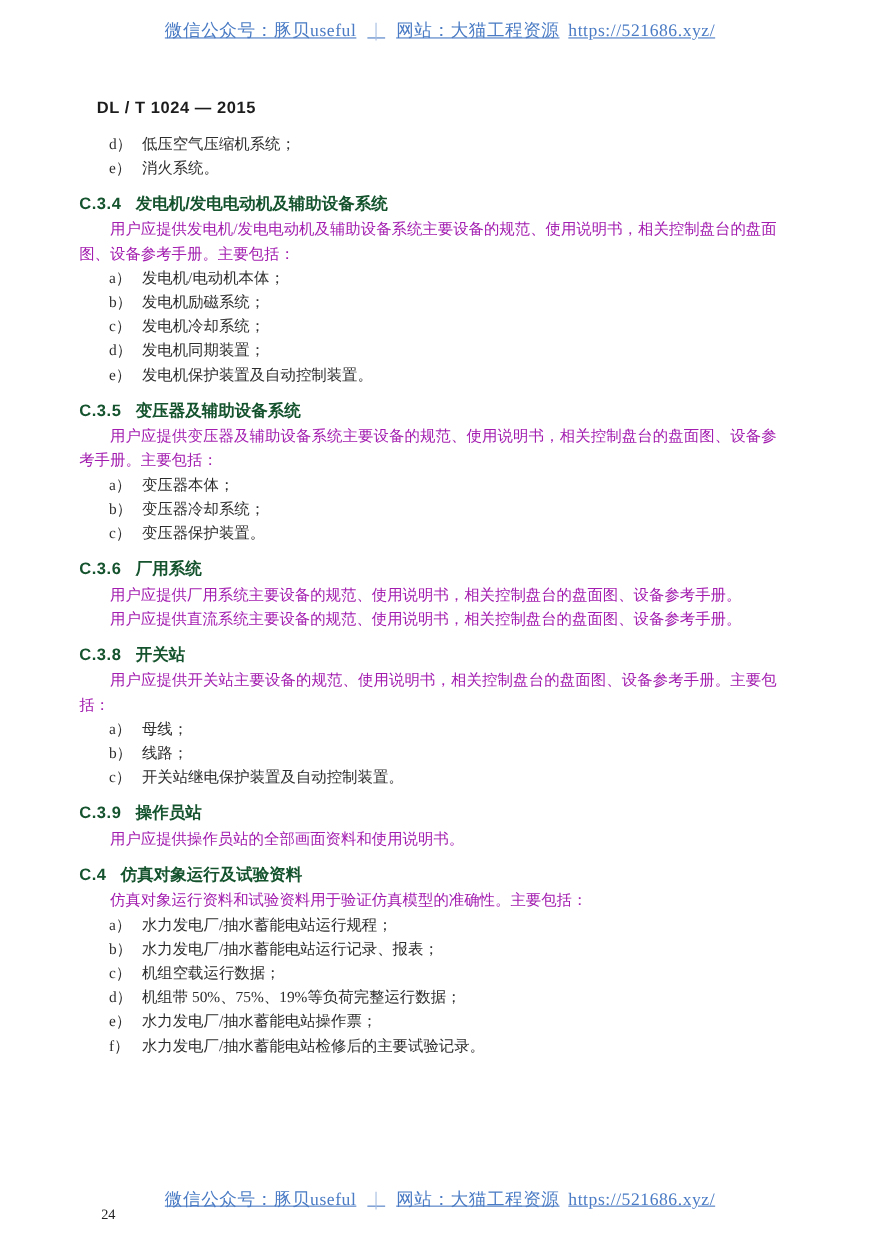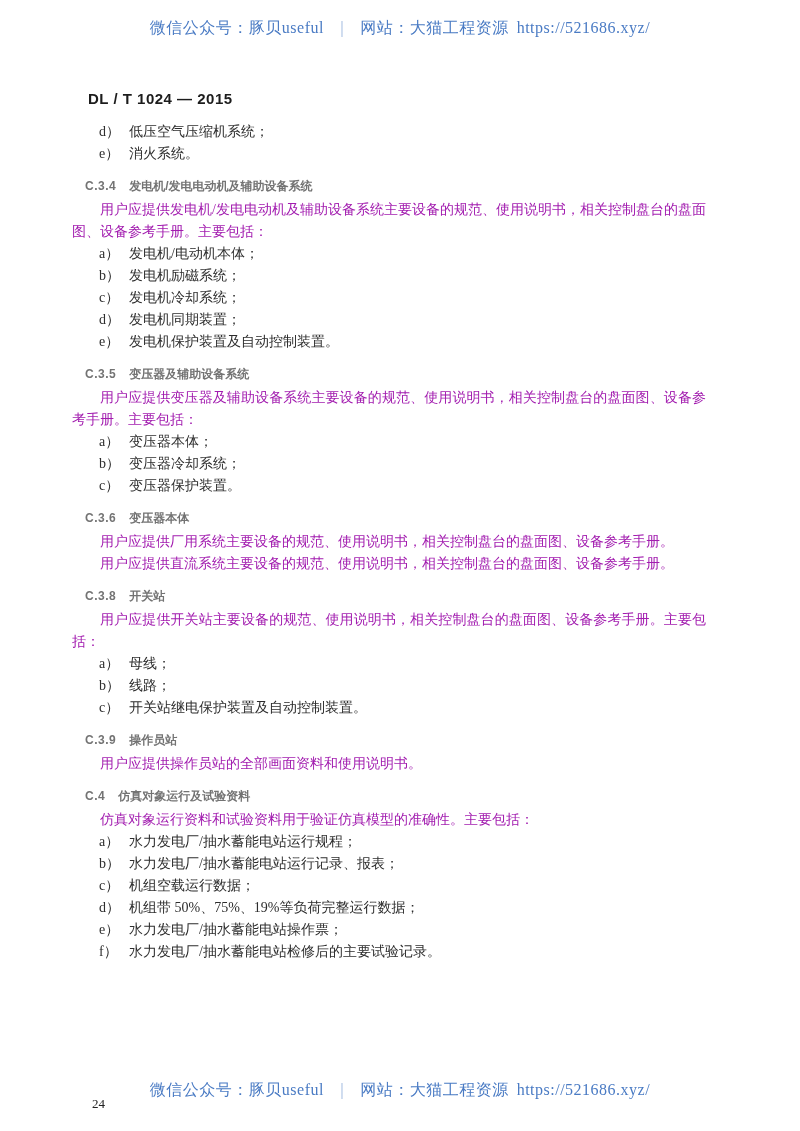--- a/index.html
+++ b/index.html
@@ -19,20 +19,21 @@
   }
   .watermark {
     position: absolute;
     left: 0;
     right: 0;
     text-align: center;
     color: #4a7bc4;
     font-size: 16px;
     letter-spacing: 0.5px;
     white-space: nowrap;
+    text-decoration: underline;
   }
   .watermark-top { top: 18px; }
   .watermark-bottom { top: 1080px; }
   .wm-sep {
     color: #a6bde2;
     margin: 0 10px;
   }
   .wm-url { margin-left: 8px; }
   .doc-code {
     position: absolute;
@@ -49,23 +50,23 @@
     left: 72px;
     top: 121px;
     width: 634px;
     font-size: 14px;
     line-height: 22px;
     text-align: justify;
   }
   .section-heading {
     font-family: "Liberation Sans", "DejaVu Sans", sans-serif;
     font-weight: 700;
-    font-size: 12px;
-    color: #737373;
-    margin: 10px 0 2px 13px;
+    font-size: 15px;
+    color: #14532d;
+    margin: 10px 0 2px 0;
     line-height: 22px;
     text-align: left;
   }
   .section-number {
     margin-right: 13px;
     letter-spacing: 0.5px;
   }
   .paragraph {
     margin: 0;
     text-indent: 2em;
@@ -113,21 +114,21 @@
         <div class="list-item"><span class="list-item-label">d）</span><span class="list-item-text">发电机同期装置；</span></div>
         <div class="list-item"><span class="list-item-label">e）</span><span class="list-item-text">发电机保护装置及自动控制装置。</span></div>
       </div>
       <div class="section-heading"><span class="section-number">C.3.5</span><span class="section-title">变压器及辅助设备系统</span></div>
       <p class="paragraph">用户应提供变压器及辅助设备系统主要设备的规范、使用说明书，相关控制盘台的盘面图、设备参考手册。主要包括：</p>
       <div class="list">
         <div class="list-item"><span class="list-item-label">a）</span><span class="list-item-text">变压器本体；</span></div>
         <div class="list-item"><span class="list-item-label">b）</span><span class="list-item-text">变压器冷却系统；</span></div>
         <div class="list-item"><span class="list-item-label">c）</span><span class="list-item-text">变压器保护装置。</span></div>
       </div>
-      <div class="section-heading"><span class="section-number">C.3.6</span><span class="section-title">变压器本体</span></div>
+      <div class="section-heading"><span class="section-number">C.3.6</span><span class="section-title">厂用系统</span></div>
       <p class="paragraph">用户应提供厂用系统主要设备的规范、使用说明书，相关控制盘台的盘面图、设备参考手册。</p>
       <p class="paragraph">用户应提供直流系统主要设备的规范、使用说明书，相关控制盘台的盘面图、设备参考手册。</p>
       <div class="section-heading"><span class="section-number">C.3.8</span><span class="section-title">开关站</span></div>
       <p class="paragraph">用户应提供开关站主要设备的规范、使用说明书，相关控制盘台的盘面图、设备参考手册。主要包括：</p>
       <div class="list">
         <div class="list-item"><span class="list-item-label">a）</span><span class="list-item-text">母线；</span></div>
         <div class="list-item"><span class="list-item-label">b）</span><span class="list-item-text">线路；</span></div>
         <div class="list-item"><span class="list-item-label">c）</span><span class="list-item-text">开关站继电保护装置及自动控制装置。</span></div>
       </div>
       <div class="section-heading"><span class="section-number">C.3.9</span><span class="section-title">操作员站</span></div>

